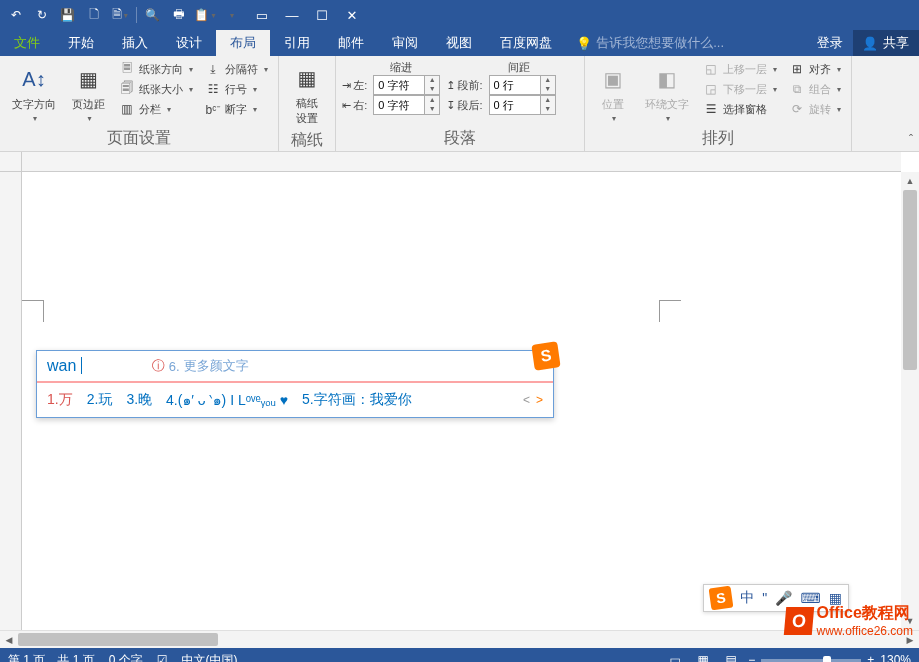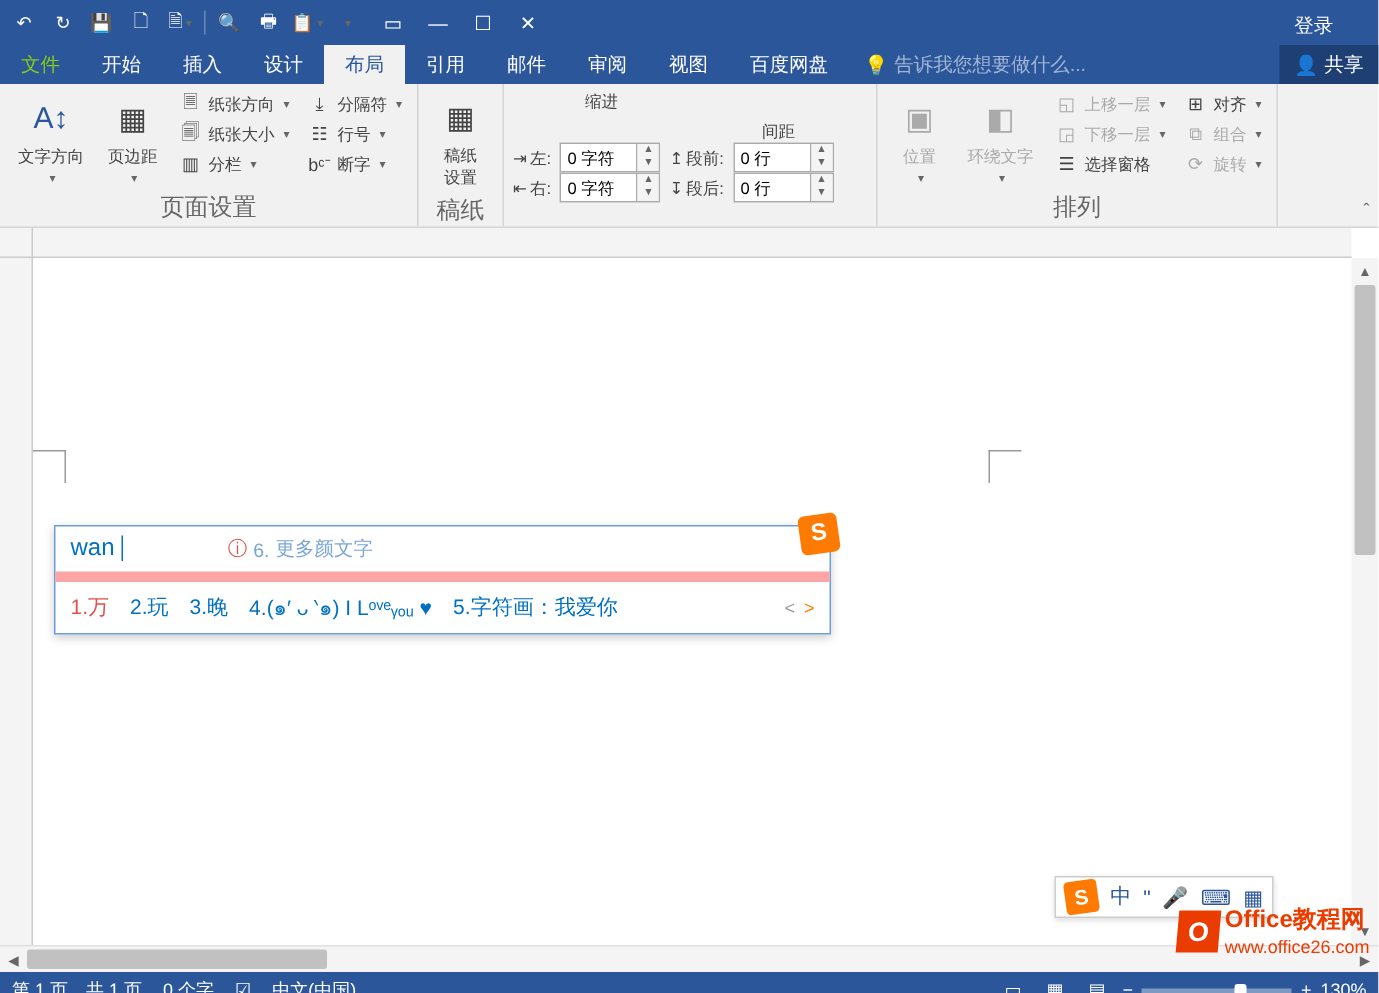--- a/index.html
+++ b/index.html
@@ -13,42 +13,42 @@
     .title-text { flex: 1; text-align: center; }
     .win-controls { display: flex; }
     .win-btn { width: 30px; height: 30px; display: flex; align-items: center; justify-content: center; color: #fff; cursor: pointer; font-size: 13px; }
     
     
     .ribbon-tabs { background: #2b579a; height: 26px; display: flex; align-items: flex-end; font-size: 13px; }
     .tab { padding: 4px 14px; color: #fff; cursor: pointer; }
     .tab.active { background: #f1f1f1; color: #2b579a; }
     .tab.file { color: #84cc16; }
     .tell-me { color: #a0b4d4; padding: 4px 10px; display: flex; align-items: center; gap: 4px; }
-    .ribbon-right { margin-left: auto; display: flex; align-items: flex-start; flex-direction: column; }
+    .ribbon-right { margin-left: auto; display: flex; align-items: flex-start; }
     .login { color: #fff; padding: 4px 10px; cursor: pointer; }
     .share { background: #1e3f73; color: #fff; padding: 4px 10px; cursor: pointer; display: flex; align-items: center; gap: 4px; }
     
     
     .ribbon { background: #f1f1f1; height: 96px; border-bottom: 1px solid #d4d4d4; display: flex; position: relative; }
     .group { border-right: 1px solid #d4d4d4; padding: 4px 6px 0; display: flex; flex-direction: column; font-size: 11px; }
     .group-content { flex: 1; display: flex; gap: 4px; }
     .group-label { text-align: center; color: #666; font-size: 16px; padding: 2px 0; position: relative; }
     .big-btn { display: flex; flex-direction: column; align-items: center; justify-content: center; padding: 2px 6px; cursor: pointer; color: #444; gap: 2px; }
     .big-btn .icon { width: 32px; height: 32px; display: flex; align-items: center; justify-content: center; font-size: 20px; }
     .small-btns { display: flex; flex-direction: column; gap: 2px; }
     .small-btn { display: flex; align-items: center; gap: 4px; padding: 1px 4px; cursor: pointer; font-size: 11px; color: #444; white-space: nowrap; }
     .small-btn .sicon { width: 16px; height: 16px; display: flex; align-items: center; justify-content: center; font-size: 12px; }
     .disabled { color: #aaa; }
     .dd { font-size: 8px; color: #666; margin-left: 2px; }
     
     
     .para-group .group-content { flex-direction: column; gap: 0; }
     .para-hdr { display: flex; font-size: 11px; color: #444; }
     .para-hdr > div:first-child { width: 118px; text-align: center; }
-    .para-hdr > div:last-child { width: 118px; text-align: center; margin-top: 20px; }
+    .para-hdr > div:last-child { width: 118px; text-align: center; }
     .para-row { display: flex; align-items: center; gap: 6px; font-size: 11px; }
     .para-label { display: flex; align-items: center; gap: 2px; color: #444; }
     .spinner { display: flex; border: 1px solid #ababab; background: #fff; height: 20px; }
     .spinner input { border: none; width: 50px; padding: 0 4px; font-size: 11px; outline: none; }
     .spinner-btns { display: flex; flex-direction: column; border-left: 1px solid #ababab; }
     .spin-btn { width: 14px; height: 9px; font-size: 7px; line-height: 7px; text-align: center; color: #666; cursor: pointer; background: #f4f4f4; }
     
     .collapse-ribbon { position: absolute; right: 6px; bottom: 4px; font-size: 12px; color: #666; cursor: pointer; }
     
     
@@ -64,21 +64,21 @@
     .page-corner-l { position: absolute; left: 0; top: 128px; width: 22px; height: 22px; border-top: 1px solid #999; border-right: 1px solid #999; }
     .page-corner-r { position: absolute; right: 220px; top: 128px; width: 22px; height: 22px; border-top: 1px solid #999; border-left: 1px solid #999; }
     
     
     .ime { position: absolute; left: 36px; top: 350px; width: 518px; border: 1px solid #6a9ed8; background: #fff; font-size: 14px; box-shadow: 0 2px 6px rgba(0,0,0,0.2); }
     .ime-top { display: flex; align-items: center; padding: 6px 10px; gap: 10px; }
     .ime-input { color: #0070c0; font-size: 16px; }
     .ime-cursor { border-right: 1px solid #0070c0; animation: blink 1s infinite; }
     .ime-hint { color: #7aa6d6; font-size: 13px; display: flex; align-items: center; gap: 4px; margin-left: 60px; }
     .ime-logo { position: absolute; right: -6px; top: -8px; width: 26px; height: 26px; background: #ff7a00; color: #fff; font-weight: bold; display: flex; align-items: center; justify-content: center; border-radius: 4px; transform: rotate(-8deg); font-size: 16px; }
-    .ime-cands { border-top: 7px solid #fca5a5; padding: 6px 10px; display: flex; align-items: center; gap: 14px; color: #0070c0; font-size: 14px; }
+    .ime-cands { border-top: 2px solid #fca5a5; padding: 6px 10px; display: flex; align-items: center; gap: 14px; color: #0070c0; font-size: 14px; }
     .ime-cand .num { color: #0070c0; }
     .ime-cand.first .num { color: #d9534f; }
     .ime-cand.first { color: #d9534f; }
     .ime-nav { margin-left: auto; display: flex; gap: 6px; color: #999; font-size: 12px; }
     .ime-nav .active { color: #ff7a00; }
     
     
     .ime-status { position: absolute; right: 70px; bottom: 50px; display: flex; align-items: center; background: #fff; border: 1px solid #ccc; padding: 2px 6px; gap: 8px; box-shadow: 0 1px 4px rgba(0,0,0,0.15); }
     .ime-status-logo { width: 22px; height: 22px; background: #ff7a00; color: #fff; font-weight: bold; display: flex; align-items: center; justify-content: center; border-radius: 3px; transform: rotate(-8deg); font-size: 14px; }
     .ime-status-item { color: #2b579a; font-size: 14px; cursor: pointer; }
@@ -260,20 +260,21 @@
           </div>
         <div class="spinner">
             <input value="0 行" style="">
             <div class="spinner-btns">
               <div class="spin-btn">▲</div>
               <div class="spin-btn">▼</div>
             </div>
           </div>
       </div>
     </div>
+    <div class="group-label">段落</div>
   </div>
 
   <div class="group">
     <div class="group-content">
       <div class="big-btn disabled">
         <div class="icon">▣</div>
         <span>位置</span>
           <span class="dd">▾</span>
       </div>
       <div class="big-btn disabled">

